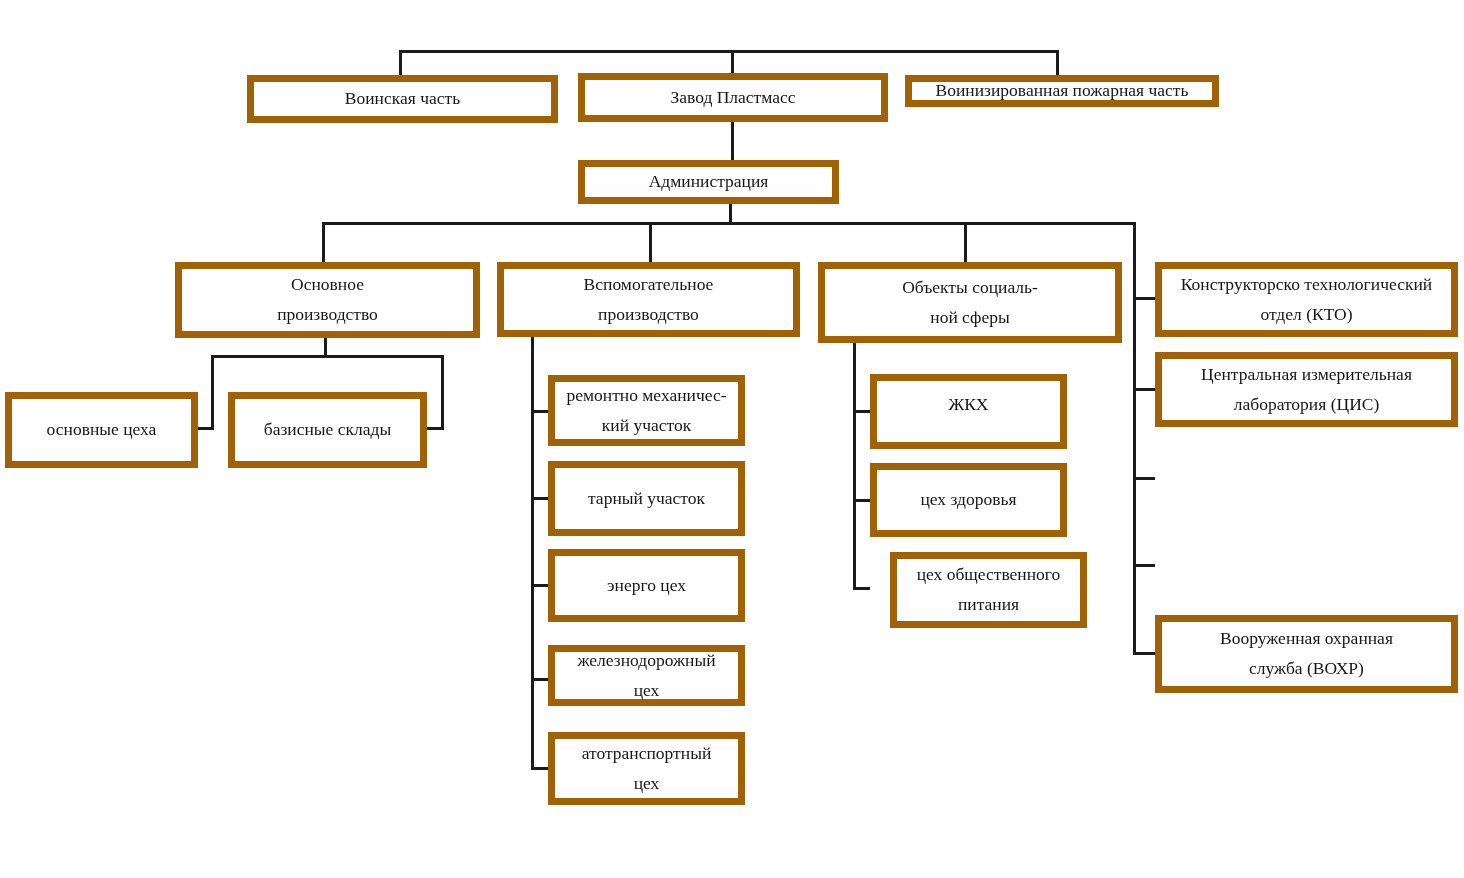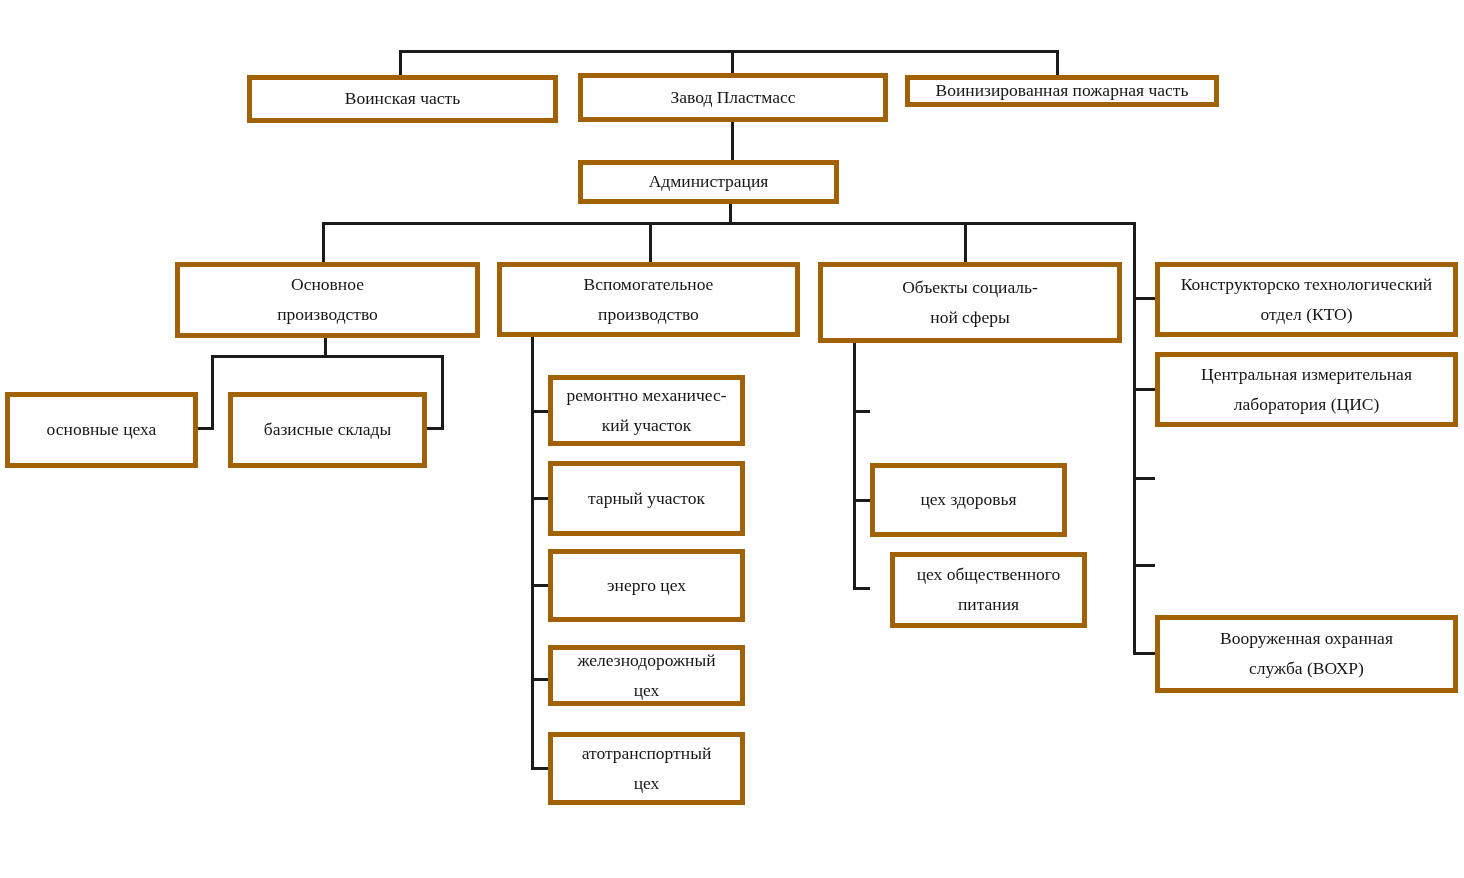--- a/index.html
+++ b/index.html
@@ -12,21 +12,21 @@
     width: 1464px;
     height: 878px;
     background: #ffffff;
     font-family: "Liberation Serif", "DejaVu Serif", serif;
     color: #161616;
     overflow: hidden;
   }
   .node {
     position: absolute;
     box-sizing: border-box;
-    border: 5px solid #a16207;
+    border: 7px solid #a16207;
     background: #fefefe;
     display: flex;
     align-items: center;
     justify-content: center;
     text-align: center;
     font-size: 17.5px;
     line-height: 1.7;
     white-space: pre-line;
     padding: 2px 6px;
   }
@@ -108,17 +108,18 @@
 
   <div class="node" style="left:548px;top:375px;width:197px;height:71px">ремонтно механичес-
 кий участок</div>
   <div class="node" style="left:548px;top:461px;width:197px;height:75px">тарный участок</div>
   <div class="node" style="left:548px;top:549px;width:197px;height:73px">энерго цех</div>
   <div class="node" style="left:548px;top:645px;width:197px;height:61px">железнодорожный
 цех</div>
   <div class="node" style="left:548px;top:732px;width:197px;height:73px">атотранспортный
 цех</div>
 
+  <div class="node align-top" style="left:870px;top:374px;width:197px;height:75px">ЖКХ</div>
   <div class="node" style="left:870px;top:463px;width:197px;height:74px">цех здоровья</div>
   <div class="node" style="left:890px;top:552px;width:197px;height:76px">цех общественного
 питания</div>
 
 </div>
 
 </body></html>

